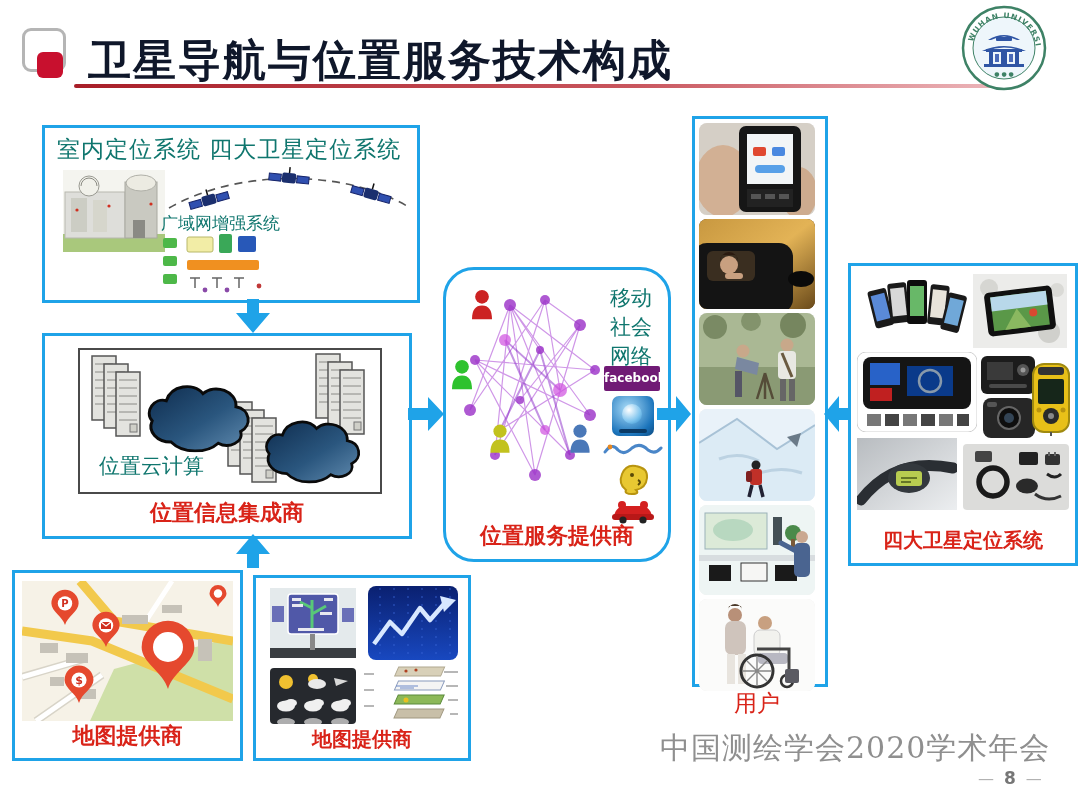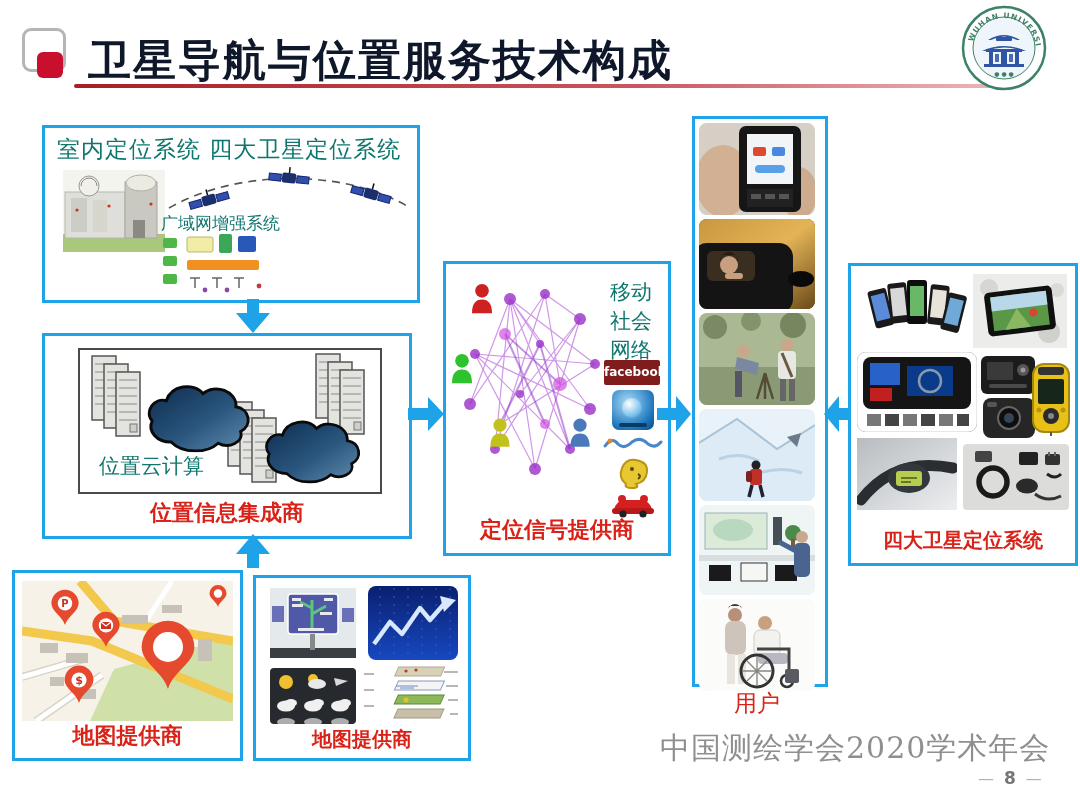--- a/index.html
+++ b/index.html
@@ -152,21 +152,21 @@
       </svg>
       <div class="abs blk" style="left:16px;top:102px;font-size:21px;background:rgba(255,255,255,0.75);padding:0 3px;">位置云计算</div>
     </div>
     <div class="redlabel" style="bottom:8px;font-size:22px;">位置信息集成商</div>
   </div>
 
   <svg class="abs" style="left:408px;top:397px;" width="36" height="34" viewBox="0 0 36 34">
     <polygon points="0,11 20,11 20,0 36,17 20,34 20,23 0,23" fill="#1FA3E8"></polygon>
   </svg>
 
-  <div class="box" style="left:443px;top:261px;width:222px;height:289px;">
+  <div class="box" style="left:443px;top:267px;width:222px;height:289px;border-radius:31px;">
     <svg class="abs" style="left:4px;top:10px;" width="160" height="230" viewBox="0 0 160 230">
       <g stroke="#b052d8" stroke-width="1.2" opacity="0.6">
         <path d="M60,25 L145,90 M60,25 L140,135 M60,25 L120,175 M60,25 L45,175 M60,25 L20,130 M60,25 L90,70"></path>
         <path d="M95,20 L20,130 M95,20 L45,175 M95,20 L110,110 M95,20 L130,45"></path>
         <path d="M130,45 L45,175 M130,45 L70,120 M145,90 L25,80 M145,90 L50,150"></path>
         <path d="M140,135 L25,80 M120,175 L25,80 M85,195 L60,25 M85,195 L130,45 M85,195 L25,80"></path>
       </g>
       <g stroke="#8a2bc8" stroke-width="2" opacity="0.5">
         <path d="M55,60 L110,110 M55,60 L95,150 M90,70 L50,150 M90,70 L120,175"></path>
       </g>
@@ -199,21 +199,21 @@
       <use href="#person" transform="translate(32,28) scale(1.25)" fill="#cc2222"></use>
       <use href="#person" transform="translate(12,98) scale(1.25)" fill="#2ec22e"></use>
       <use href="#person" transform="translate(50,162) scale(1.2)" fill="#c2c21e"></use>
       <use href="#person" transform="translate(130,162) scale(1.2)" fill="#4a78b8"></use>
     </svg>
     <div class="abs blk" style="left:164px;top:14px;font-size:21px;line-height:29px;">
       <div>移动</div>
       <div>社会</div>
       <div>网络</div>
     </div>
-    <div class="abs" style="left:158px;top:96px;width:56px;height:25px;background:#7f1d1d;color:#fff;
+    <div class="abs" style="left:158px;top:96px;width:56px;height:25px;background:#701a75;color:#fff;
          font-size:12px;font-weight:bold;text-align:center;line-height:25px;border-radius:2px;">facebook</div>
     <div class="abs" style="left:166px;top:126px;width:42px;height:40px;border-radius:7px;
          background:radial-gradient(circle at 38% 32%,#aadcf8,#1b74bb 70%,#0d4a80);">
       <div class="abs" style="left:10px;top:8px;width:20px;height:20px;border-radius:50%;
            background:radial-gradient(circle at 35% 30%,#ffffff,#7ec4ee 60%,#2a88c8);"></div>
       <div class="abs" style="left:7px;bottom:3px;width:28px;height:4px;border-radius:2px;background:#0a3a66;"></div>
     </div>
     <svg class="abs" style="left:156px;top:170px;" width="62" height="18" viewBox="0 0 62 18">
       <path d="M3,12 Q10,2 16,10 Q22,16 30,8 Q38,2 46,10 Q53,15 59,8" fill="none" stroke="#4a86c8" stroke-width="3" stroke-linecap="round"></path>
       <circle cx="8" cy="7" r="2.4" fill="#e88820"></circle>
@@ -224,21 +224,21 @@
       <path d="M24,20 q4,2 0,5" fill="none" stroke="#5a4a08" stroke-width="2"></path>
     </svg>
     <svg class="abs" style="left:164px;top:228px;" width="46" height="26" viewBox="0 0 46 26">
       <path d="M4,18 Q6,8 16,8 L30,8 Q40,8 42,18 Z" fill="#d42020"></path>
       <rect x="2" y="16" width="42" height="6" rx="3" fill="#b81818"></rect>
       <circle cx="13" cy="22" r="3.6" fill="#222"></circle>
         <circle cx="33" cy="22" r="3.6" fill="#222"></circle>
       <circle cx="12" cy="7" r="4" fill="#d42020"></circle>
         <circle cx="34" cy="7" r="4" fill="#d42020"></circle>
     </svg>
-    <div class="redlabel" style="bottom:8px;font-size:22px;">定位信号提供商</div>
+    <div class="redlabel" style="bottom:8px;font-size:22px;">位置服务提供商</div>
   </div>
 
   <svg class="abs" style="left:657px;top:396px;" width="34" height="36" viewBox="0 0 34 36">
     <polygon points="0,12 19,12 19,0 34,18 19,36 19,24 0,24" fill="#1FA3E8"></polygon>
   </svg>
 
   <div class="box" style="left:692px;top:116px;width:130px;height:565px;">
     <div class="pcol">
       <div class="photo" style="width:116px;height:92px;">
         <svg width="116" height="92" viewBox="0 0 116 92">

